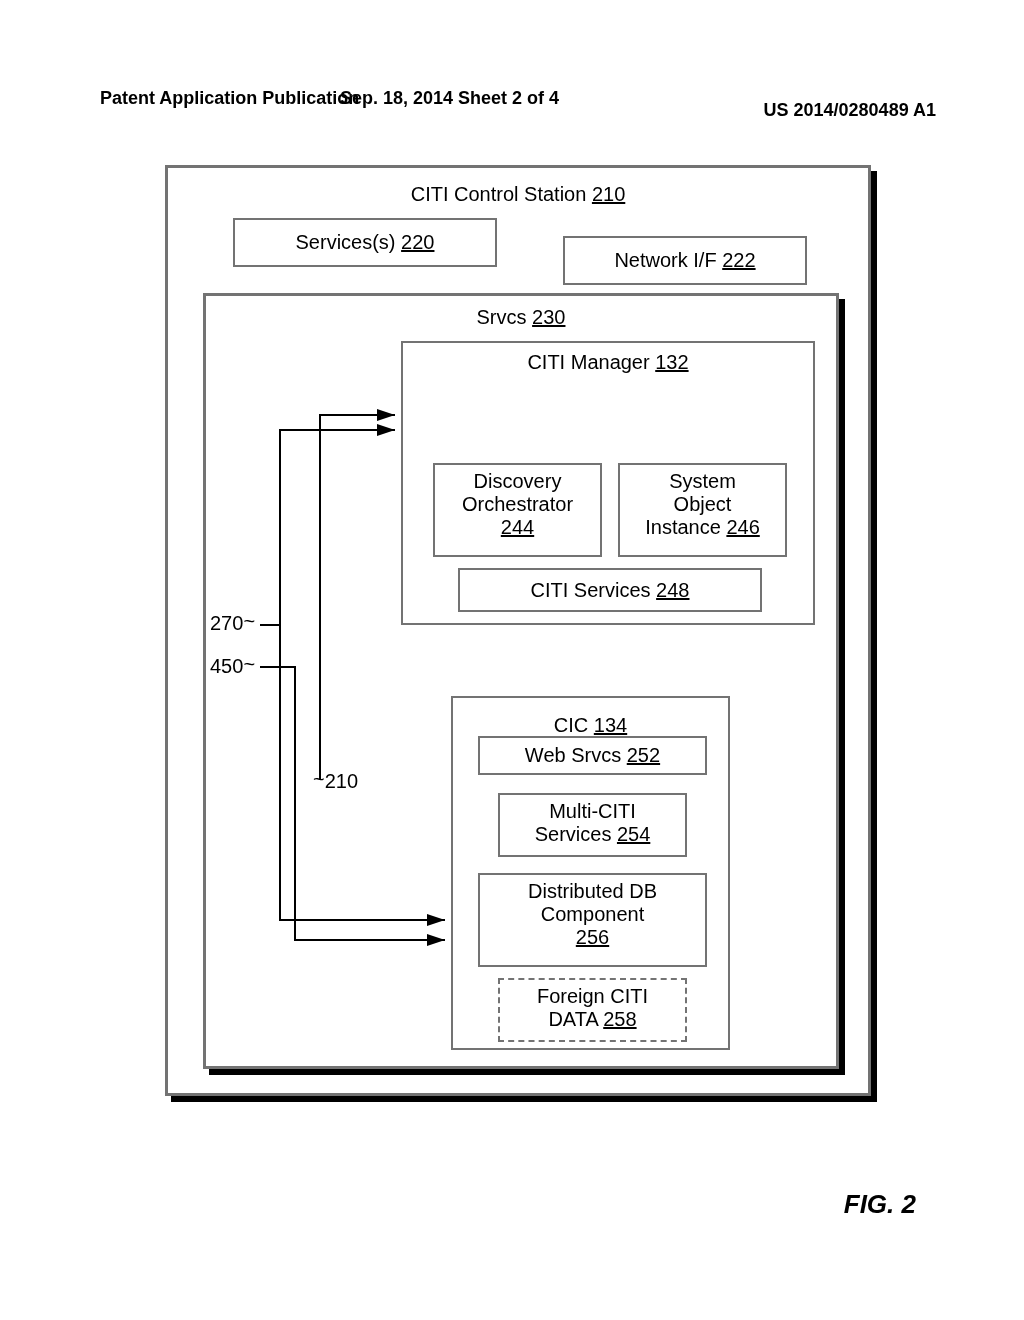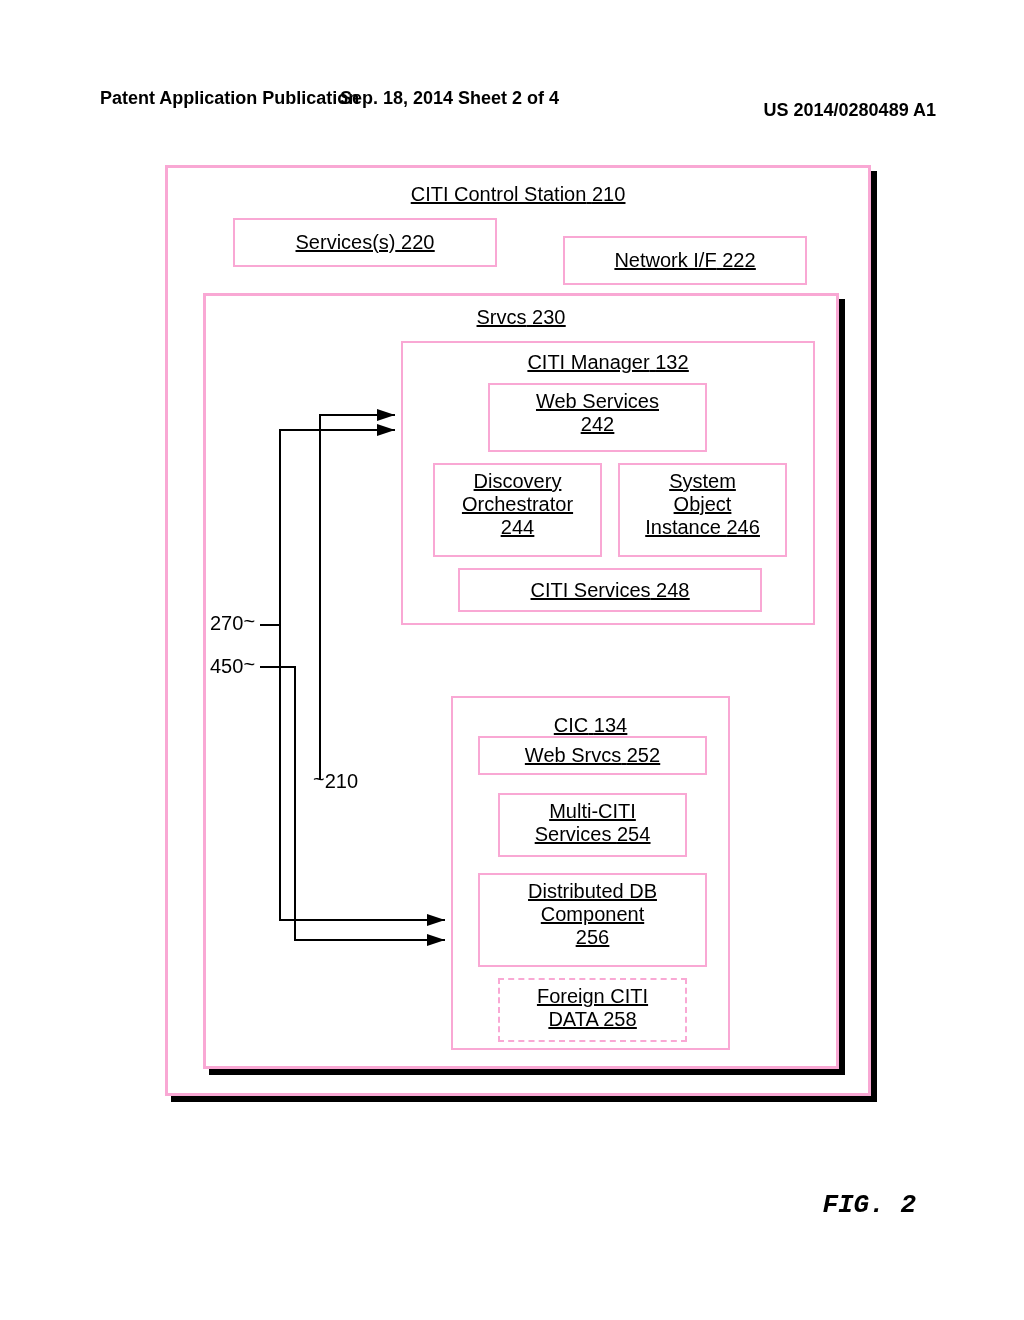--- a/index.html
+++ b/index.html
@@ -21,39 +21,37 @@
     left: 0;
     right: 0;
     font-size: 18px;
     font-weight: bold;
   }
   .header .left { position:absolute; left:100px; }
   .header .center{ position:absolute; left:340px; }
   .header .right{ position:absolute; right:100px;margin-top:12px; }
   .box {
     position: absolute;
-    border: 2px solid #f9a8d4;
+    border: 2px solid #737373;
     background: #fff;
     text-align: center;
     font-size: 20px;
-    text-decoration: underline;
   }
   .shadow {
     box-shadow: 6px 6px 0 #000;
   }
   .dashed { border-style: dashed; }
   .u { text-decoration: underline; }
   .fig {
     position:absolute;
     bottom: 100px;
     right: 120px;
     font-size: 26px;
     font-style: italic;
     font-weight: bold;
-    font-family: Liberation Mono, monospace;
   }
   .ref {
     position:absolute;
     font-size: 20px;
   }
   svg.overlay { position:absolute; left:0; top:0; pointer-events:none; }
 </style>
 </head>
 <body>
 
@@ -81,23 +79,20 @@
     <div class="box shadow" style="left:35px; top:125px; width:630px; height:770px; border-width:3px;">
       <div style="margin-top:10px;">
         <span>Srvcs</span> <span class="u">230</span>
       </div>
 
       <div class="box" style="left:195px; top:45px; width:410px; height:280px;">
         <div style="margin-top:8px;">
           <span>CITI Manager</span> <span class="u">132</span>
         </div>
 
-        <div class="box" style="left:85px; top:40px; width:215px; height:60px; padding-top:5px;">
-          <span>Web Services</span><br><span class="u">242</span>
-        </div>
 
         <div class="box" style="left:30px; top:120px; width:165px; height:85px; padding-top:5px;">
           Discovery<br>Orchestrator<br><span class="u">244</span>
         </div>
 
         <div class="box" style="left:215px; top:120px; width:165px; height:85px; padding-top:5px;">
           System<br>Object<br>Instance <span class="u">246</span>
         </div>
 
         <div class="box" style="left:55px; top:225px; width:300px; height:40px; line-height:40px;">

